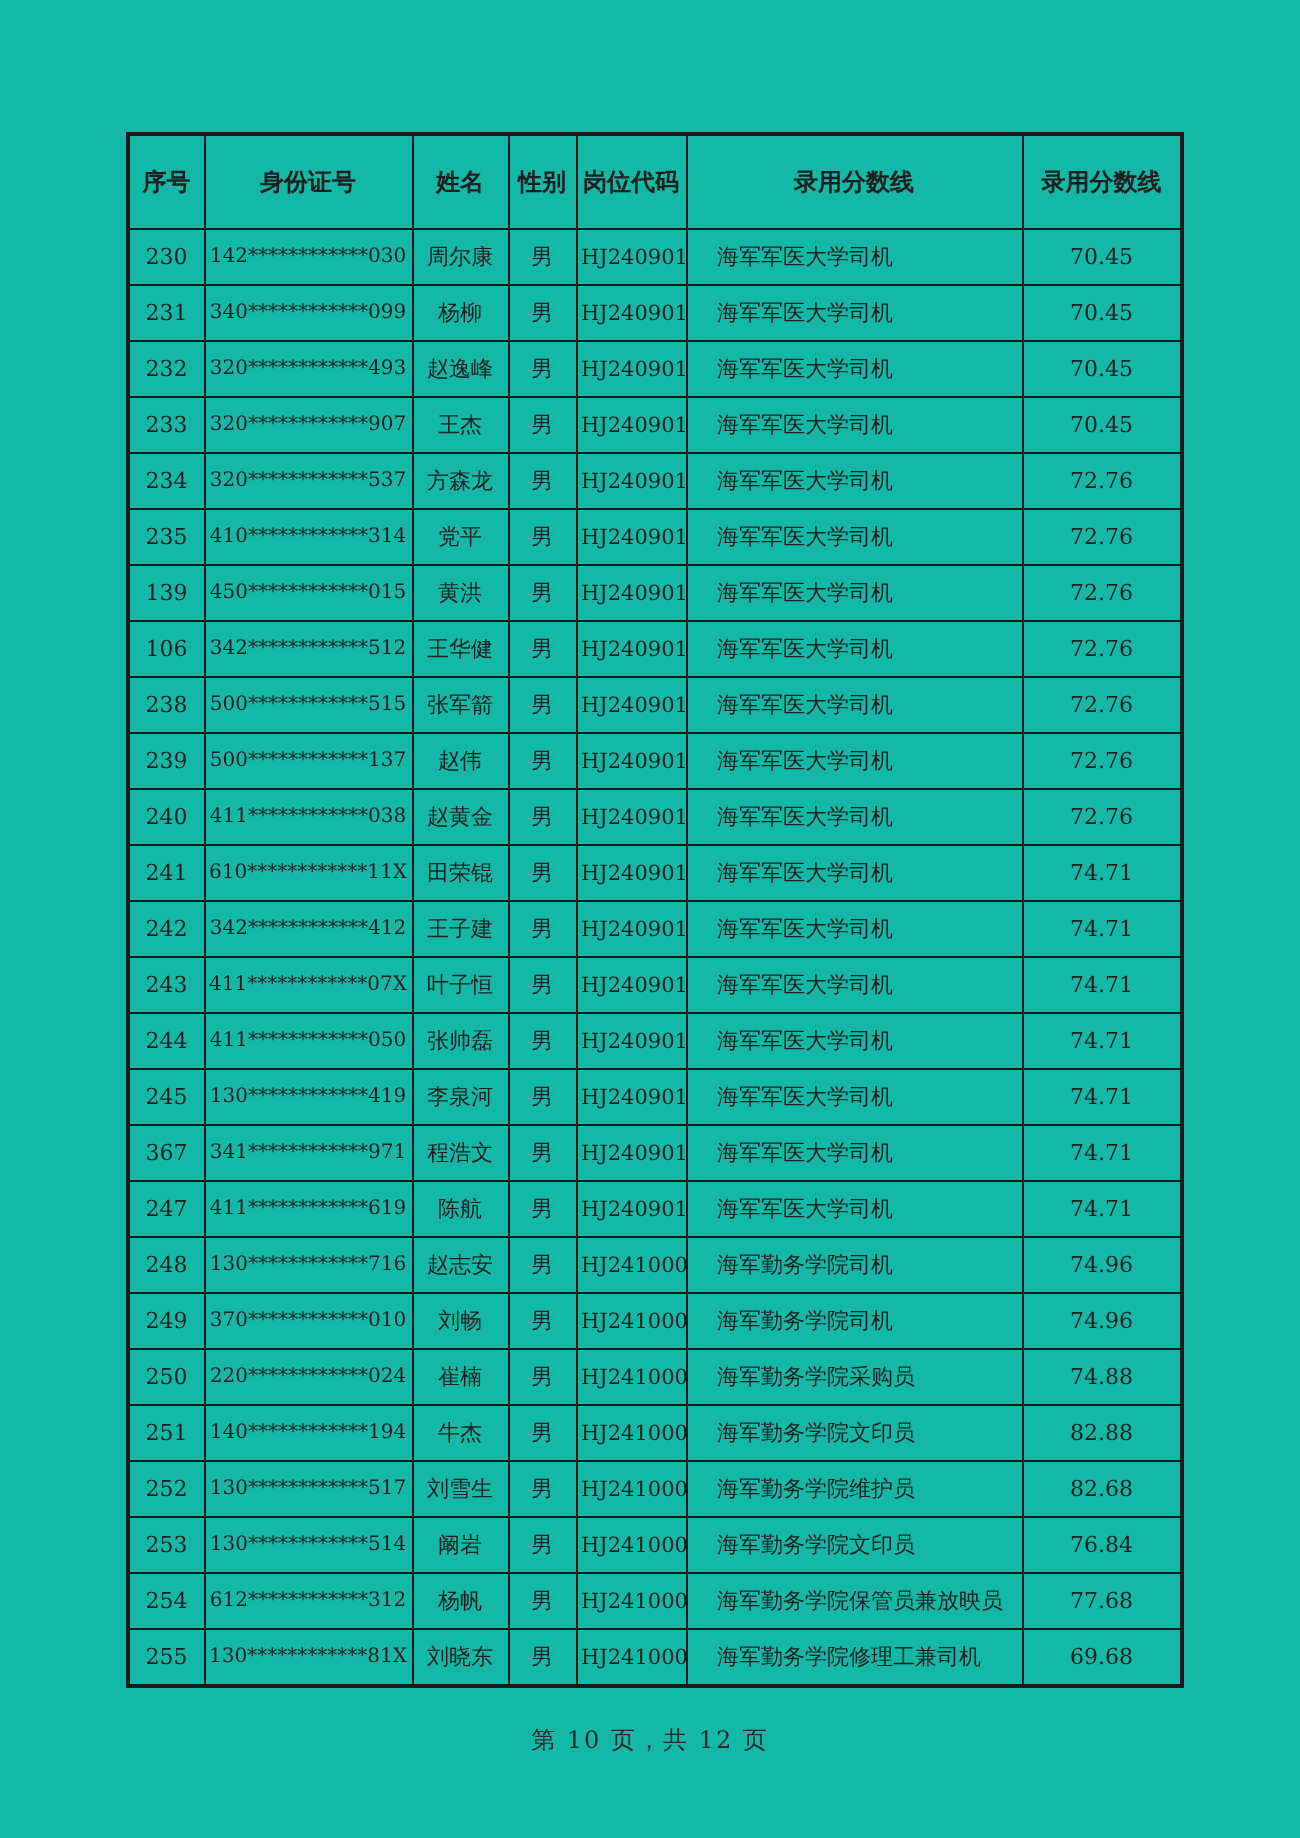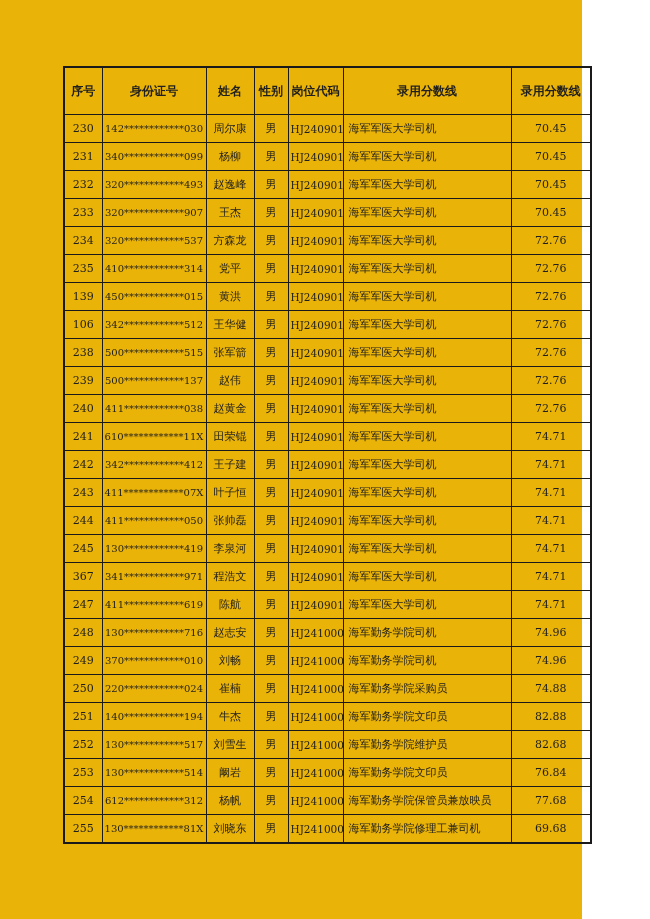--- a/index.html
+++ b/index.html
@@ -10,23 +10,23 @@
   body {
     width: 650px;
     height: 919px;
     font-family: "DejaVu Serif", "Liberation Serif", serif;
     color: #1f1f1f;
     position: relative;
     overflow: hidden;
   }
   .page {
     position: relative;
-    width: 582px;
+    width: 650px;
     height: 919px;
-    background: #eab308;
+    background: #14b8a6;
   }
   table.score-table {
     position: absolute;
     left: 63px;
     top: 66px;
     width: 527px;
     border-collapse: collapse;
     table-layout: fixed;
     border: 2px solid #1a1a1a;
   }
@@ -53,21 +53,21 @@
     font-size: 10px;
     letter-spacing: 0px;
     margin-left: 25px;
   }
   .score-table tbody td:nth-child(5) {
     font-size: 10.5px;
   }
   
   .score-table tbody td:nth-child(6) {
     text-align: left;
-    padding-left: 5px;
+    padding-left: 15px;
   }
   .page-footer {
     position: absolute;
     left: 0;
     top: 862px;
     width: 650px;
     text-align: center;
     font-size: 12px;
     color: #2a2a2a;
     letter-spacing: 1px;
@@ -330,14 +330,17 @@
           <td>130************81X</td>
           <td>刘晓东</td>
           <td>男</td>
           <td>HJ2410008</td>
           <td>海军勤务学院修理工兼司机</td>
           <td>69.68</td>
         </tr>
       </tbody>
   </table>
 
+  <div class="page-footer">
+    <span>第 10 页，共 12 页</span>
+  </div>
 
 </div>
 
 </body></html>

